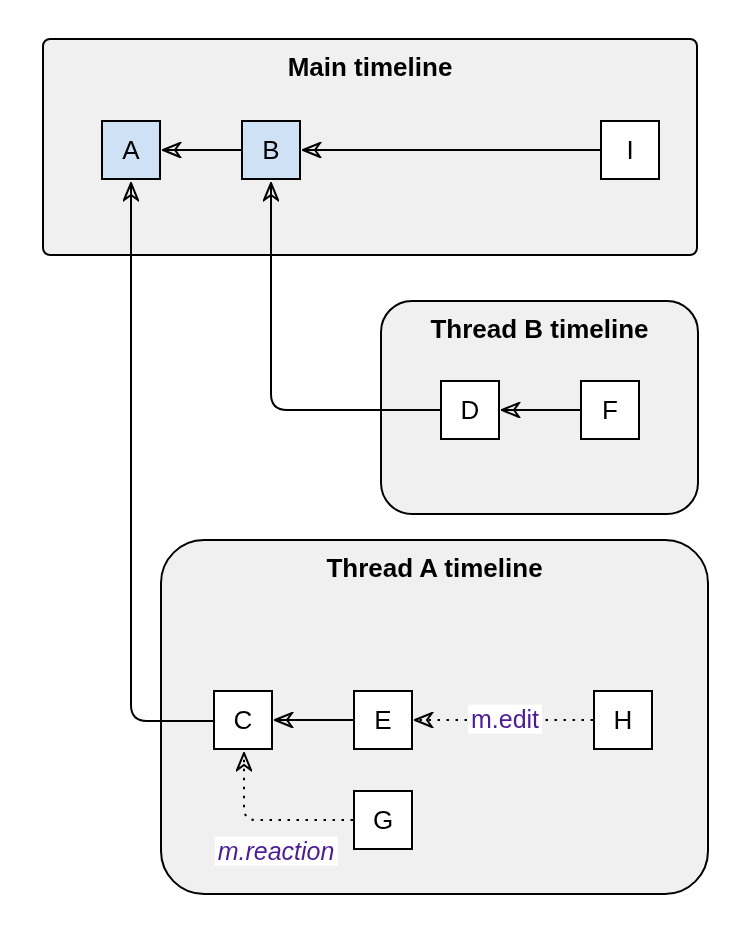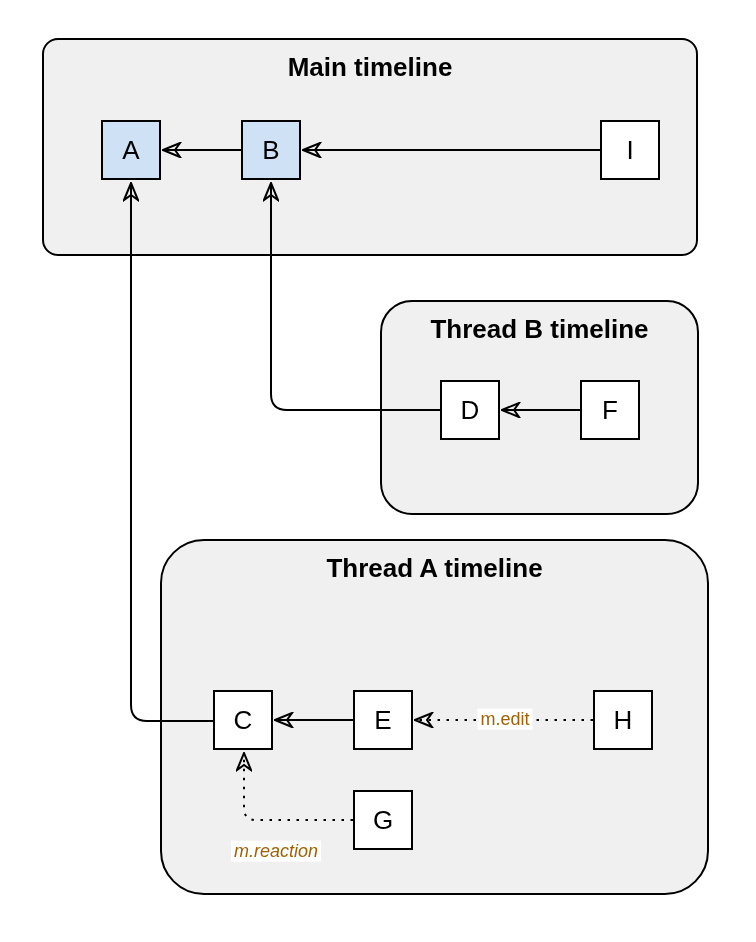--- a/index.html
+++ b/index.html
@@ -54,32 +54,32 @@
     font-size: 26px;
     color: #000000;
     box-sizing: content-box;
   }
   .node.highlight { background: #cfe2f5; }
   .edge-label {
     position: absolute;
     transform: translate(-50%, -50%);
     background: #ffffff;
     padding: 0 3px;
-    font-size: 18px;
-    color: #a16207;
+    font-size: 25px;
+    color: #4c1d95;
     white-space: nowrap;
     line-height: 1.15;
   }
 </style>
 </head>
 <body>
 
 <div class="canvas">
 
-  <div class="group" style="left:42px; top:38px; width:656px; height:218px; border-radius:16px;">
+  <div class="group" style="left:42px; top:38px; width:656px; height:218px; border-radius:8px;">
     <div class="group-title">Main timeline</div>
   </div>
 
   <div class="group" style="left:160px; top:539px; width:549px; height:356px; border-radius:44px;">
     <div class="group-title">Thread A timeline</div>
   </div>
 
   <div class="group" style="left:380px; top:300px; width:319px; height:215px; border-radius:32px;">
     <div class="group-title">Thread B timeline</div>
   </div>

